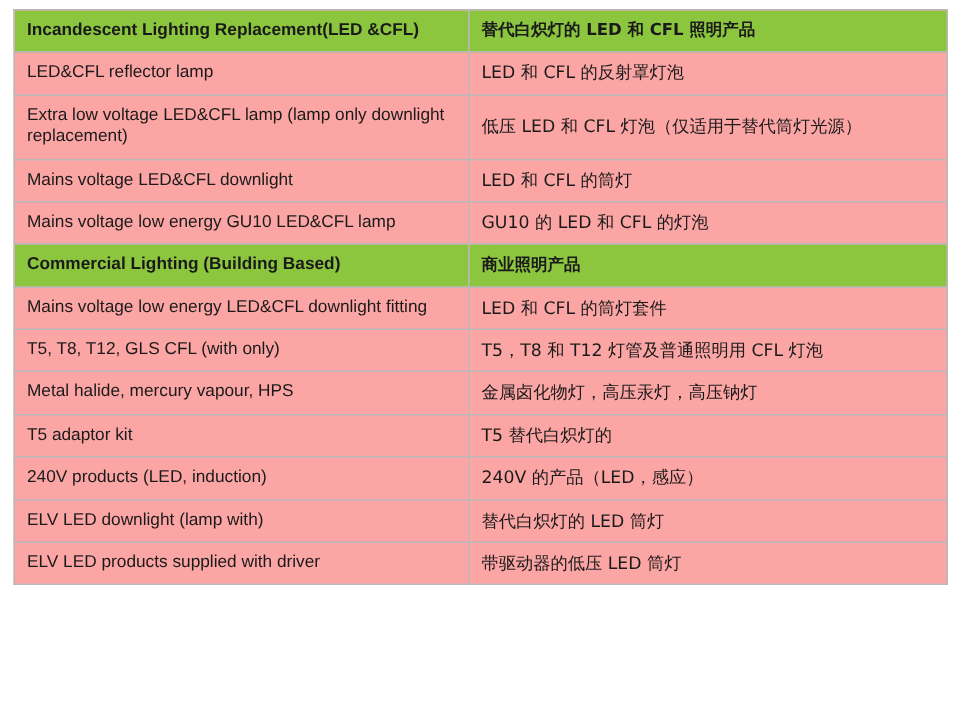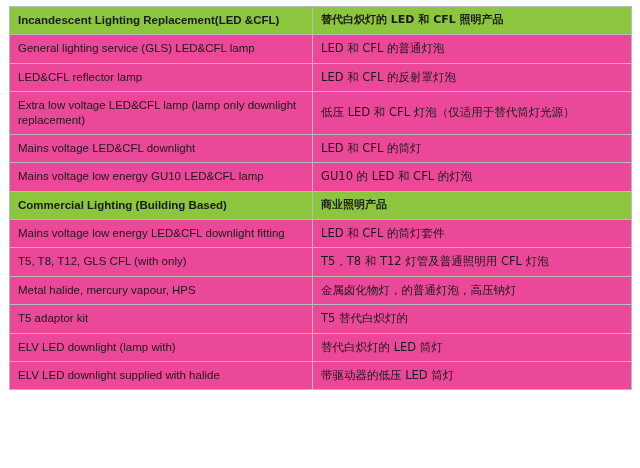--- a/index.html
+++ b/index.html
@@ -18,21 +18,21 @@
     width: 640px;
     height: 468px;
     background: #ffffff;
     box-sizing: border-box;
   }
   table.spec-table {
     border-collapse: collapse;
     table-layout: fixed;
     width: 622px;
     margin: 6px 0 0 9px;
-    background: #ec4899;
+    background: #fca5a5;
   }
   table.spec-table col.col-en { width: 303px; }
   table.spec-table col.col-zh { width: 319px; }
   table.spec-table td {
     border: 1px solid #b9b9b9;
     padding: 6px 8px 7px 8px;
     font-size: 11.5px;
     line-height: 1.25;
     color: #1a1a1a;
     vertical-align: middle;
@@ -71,24 +71,20 @@
       <col class="col-en">
       <col class="col-zh">
     </colgroup>
     <tbody>
 
       <tr class="tall">
         <td class="header-cell en-cell">Incandescent Lighting Replacement(LED &amp;CFL)</td>
         <td class="header-cell zh-cell">替代白炽灯的 LED 和 CFL 照明产品</td>
       </tr>
 
-      <tr class="tall">
-        <td class="en-cell">General lighting service (GLS) LED&amp;CFL lamp</td>
-        <td class="zh-cell">LED 和 CFL 的普通灯泡</td>
-      </tr>
 
       <tr class="tall">
         <td class="en-cell">LED&amp;CFL reflector lamp</td>
         <td class="zh-cell">LED 和 CFL 的反射罩灯泡</td>
       </tr>
 
       <tr class="two-line">
         <td class="en-cell">Extra low voltage LED&amp;CFL lamp (lamp only downlight replacement)</td>
         <td class="zh-cell">低压 LED 和 CFL 灯泡（仅适用于替代筒灯光源）</td>
       </tr>
@@ -113,35 +109,39 @@
         <td class="zh-cell">LED 和 CFL 的筒灯套件</td>
       </tr>
 
       <tr class="tall">
         <td class="en-cell">T5, T8, T12, GLS CFL (with only)</td>
         <td class="zh-cell">T5，T8 和 T12 灯管及普通照明用 CFL 灯泡</td>
       </tr>
 
       <tr class="tall">
         <td class="en-cell">Metal halide, mercury vapour, HPS</td>
-        <td class="zh-cell">金属卤化物灯，的普通灯泡，高压钠灯</td>
+        <td class="zh-cell">金属卤化物灯，高压汞灯，高压钠灯</td>
       </tr>
 
       <tr class="tall">
         <td class="en-cell">T5 adaptor kit</td>
         <td class="zh-cell">T5 替代白炽灯的</td>
       </tr>
 
+      <tr class="tall">
+        <td class="en-cell">240V products (LED, induction)</td>
+        <td class="zh-cell">240V 的产品（LED，感应）</td>
+      </tr>
 
       <tr class="tall">
         <td class="en-cell">ELV LED downlight (lamp with)</td>
         <td class="zh-cell">替代白炽灯的 LED 筒灯</td>
       </tr>
 
       <tr class="tall">
-        <td class="en-cell">ELV LED downlight supplied with halide</td>
+        <td class="en-cell">ELV LED products supplied with driver</td>
         <td class="zh-cell">带驱动器的低压 LED 筒灯</td>
       </tr>
 
     </tbody>
   </table>
 
 </div>
 
 </body></html>

